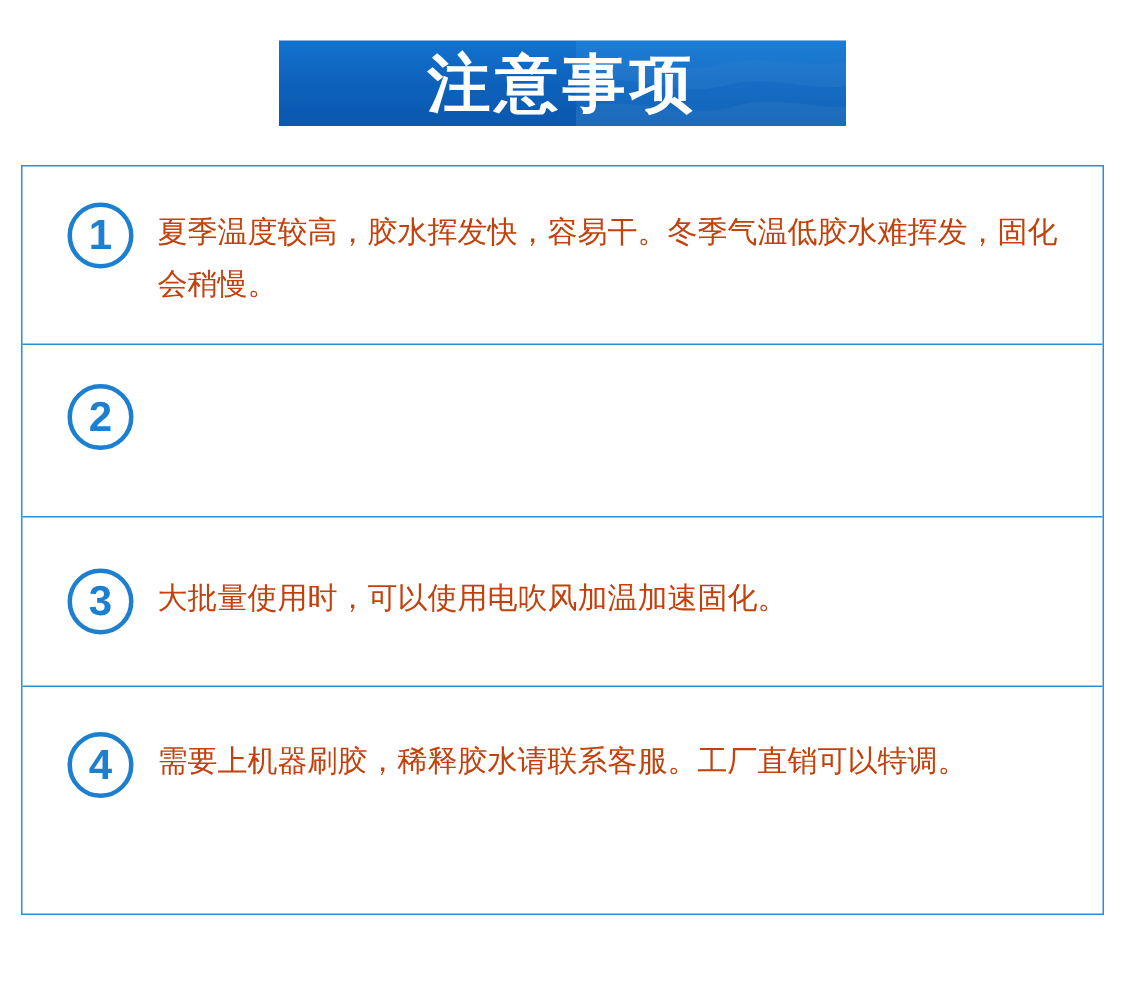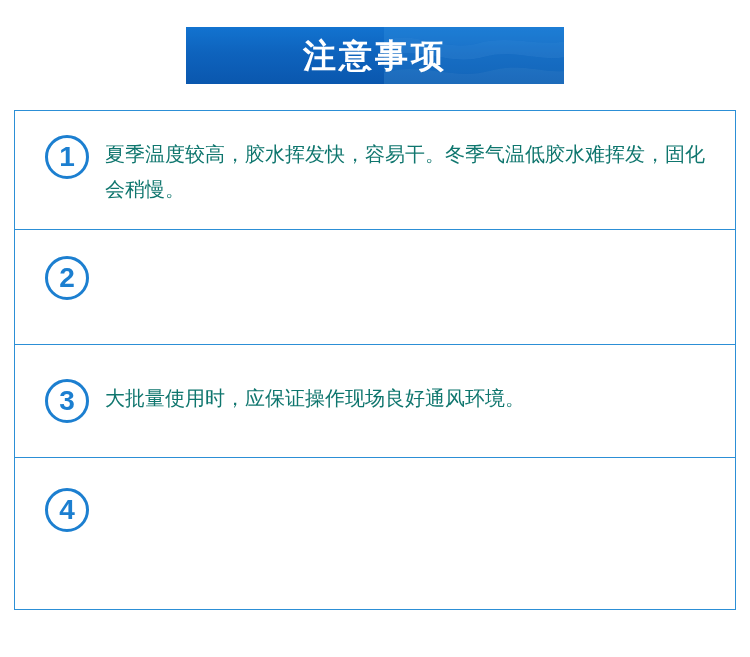--- a/index.html
+++ b/index.html
@@ -45,21 +45,21 @@
     right: -10px;
     top: 0;
     width: 190px;
     height: 57px;
     opacity: 0.55;
   }
   .title-text {
     position: relative;
     z-index: 2;
     color: #ffffff;
-    font-size: 33px;
+    font-size: 42px;
     font-weight: bold;
     letter-spacing: 3px;
     line-height: 1;
     font-family: "DejaVu Sans", "Liberation Sans", sans-serif;
   }
 
   
   .notes-box {
     position: absolute;
     top: 110px;
@@ -102,21 +102,21 @@
     box-sizing: border-box;
     margin-right: 16px;
     font-family: "Liberation Sans", sans-serif;
     line-height: 1;
   }
 
   .note-text {
     flex: 1 1 auto;
     font-size: 20px;
     line-height: 35px;
-    color: #0f766e;
+    color: #c2410c;
     font-family: "DejaVu Sans", "Liberation Sans", sans-serif;
     letter-spacing: 0px;
     padding-top: 2px;
   }
 </style>
 </head>
 <body>
 
 <div class="page">
 
@@ -138,21 +138,22 @@
       <div class="num-badge">1</div>
       <div class="note-text">夏季温度较高，胶水挥发快，容易干。冬季气温低胶水难挥发，固化会稍慢。</div>
     </div>
 
     <div class="note-row r2">
       <div class="num-badge">2</div>
     </div>
 
     <div class="note-row r3">
       <div class="num-badge">3</div>
-      <div class="note-text">大批量使用时，应保证操作现场良好通风环境。</div>
+      <div class="note-text">大批量使用时，可以使用电吹风加温加速固化。</div>
     </div>
 
     <div class="note-row r4">
       <div class="num-badge">4</div>
+      <div class="note-text">需要上机器刷胶，稀释胶水请联系客服。工厂直销可以特调。</div>
     </div>
 
   </div>
 </div>
 
 </body></html>

